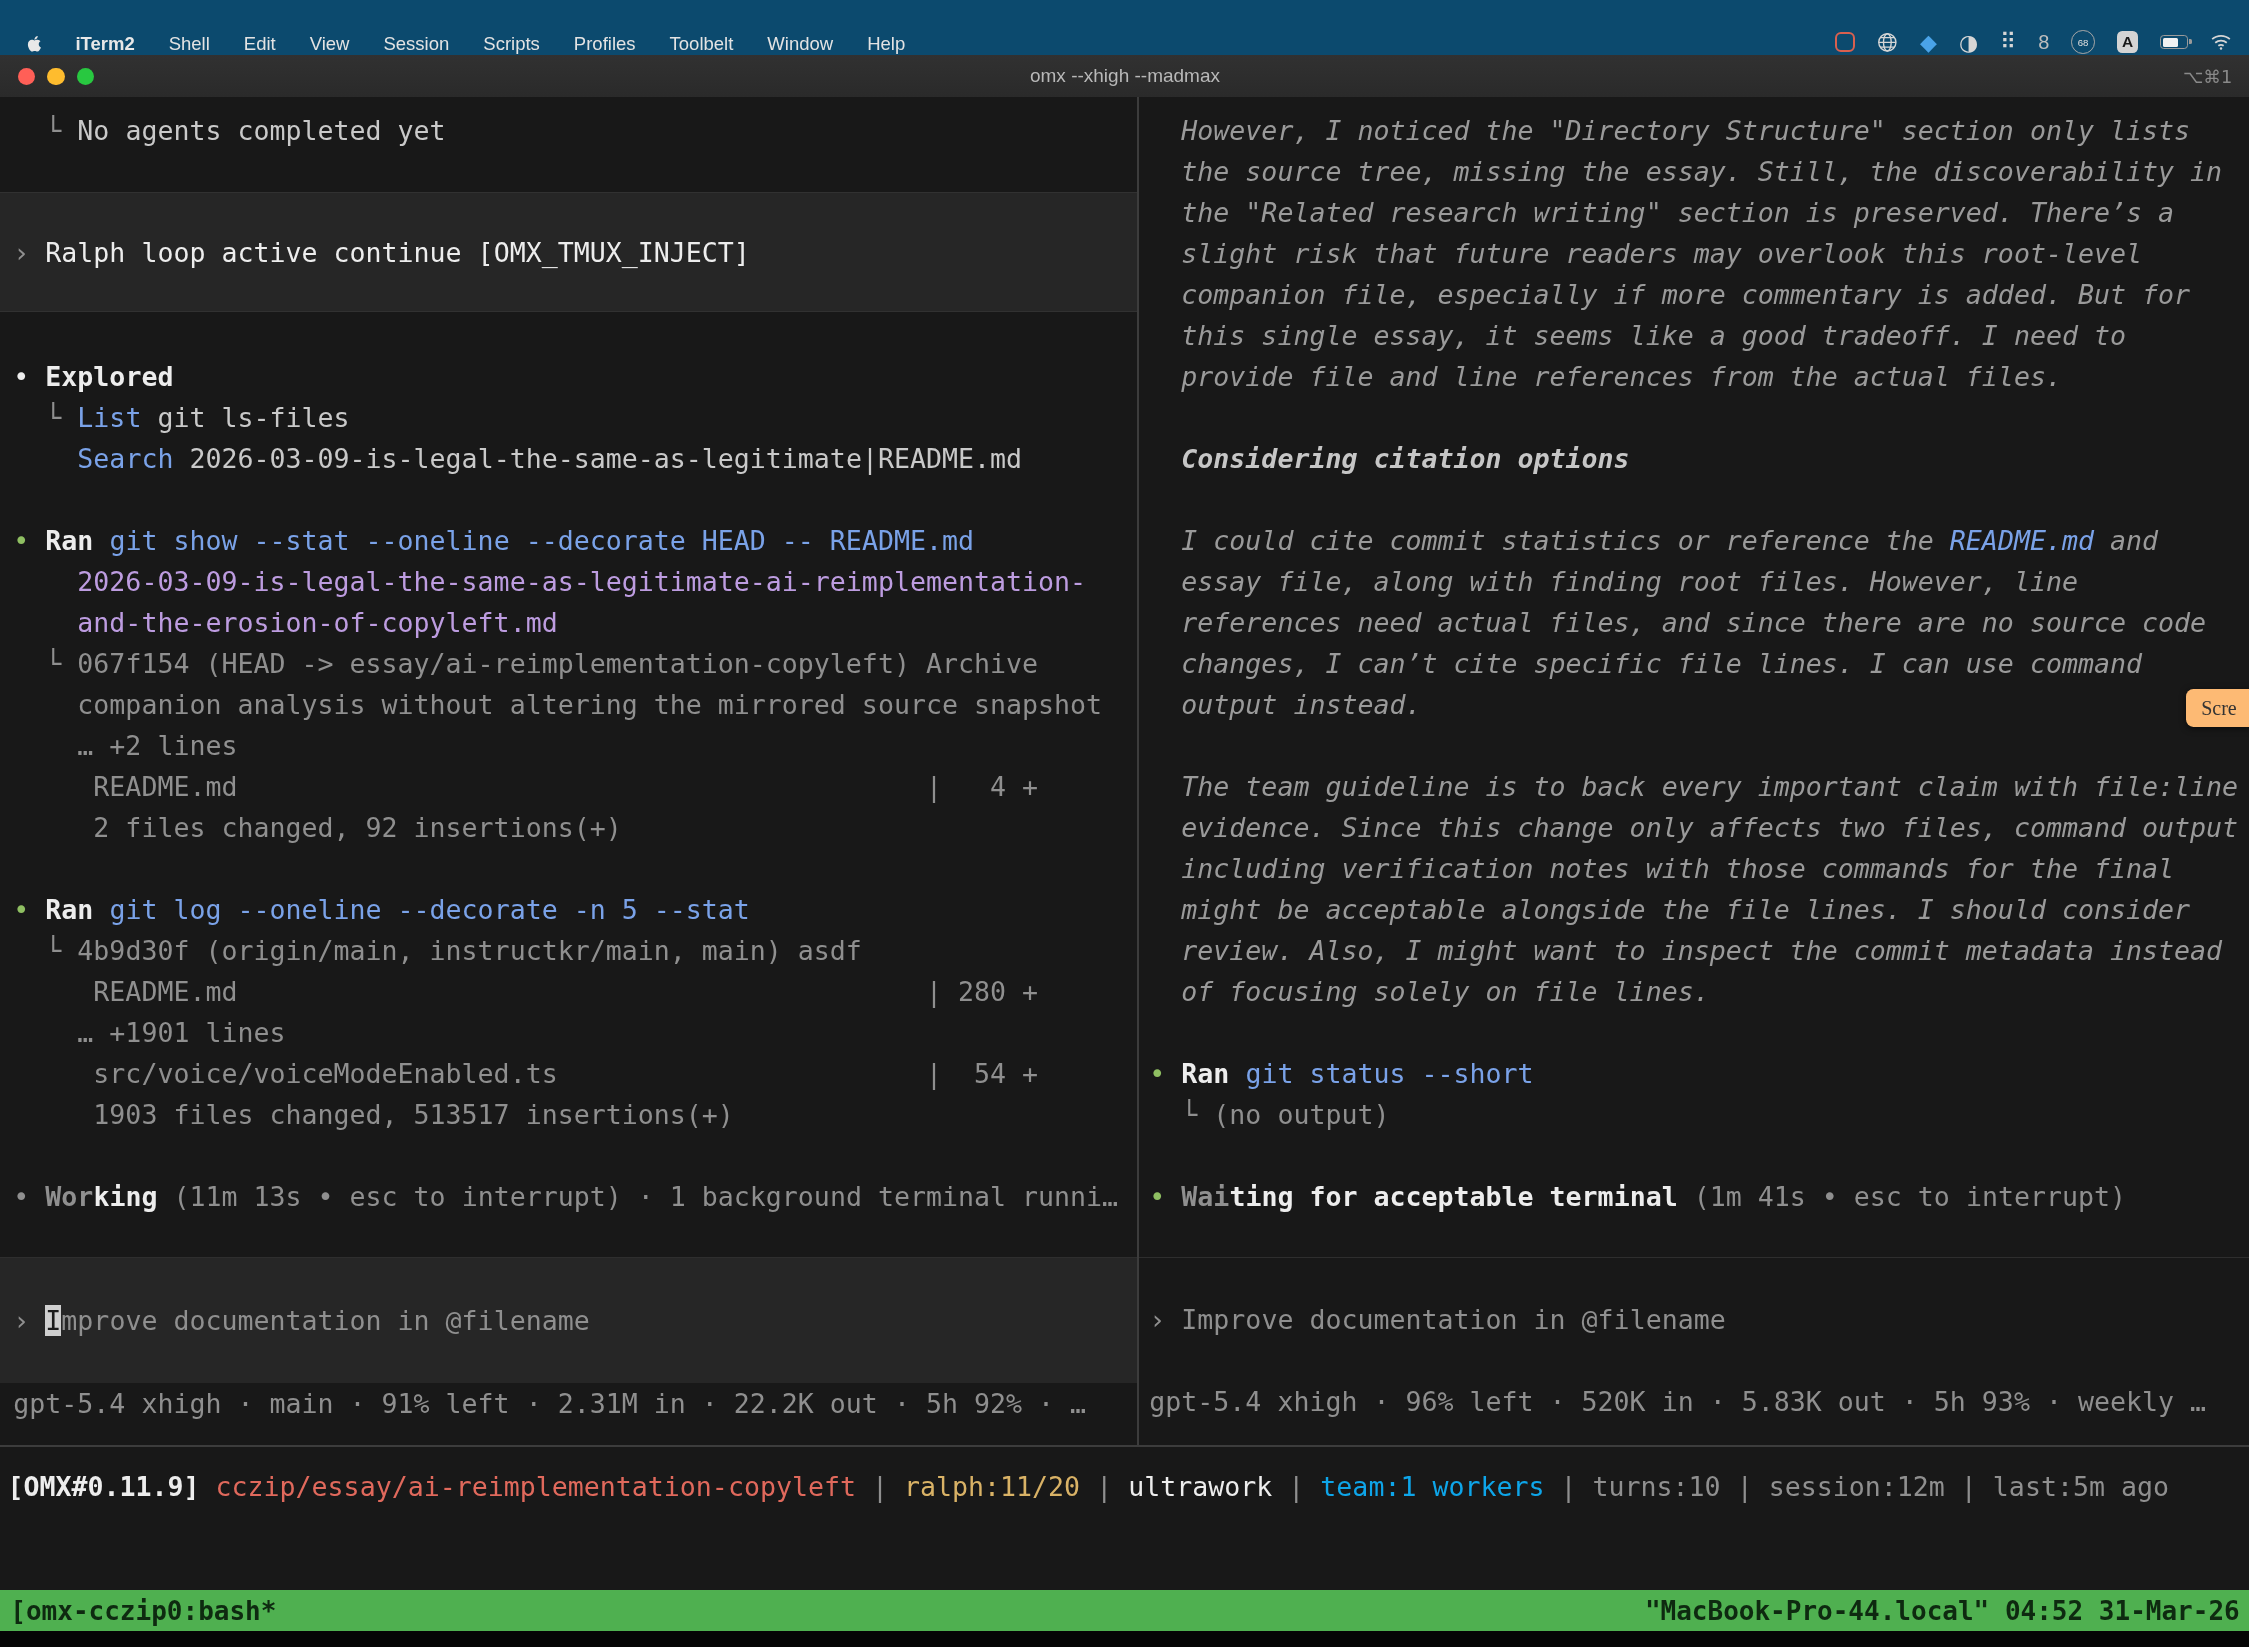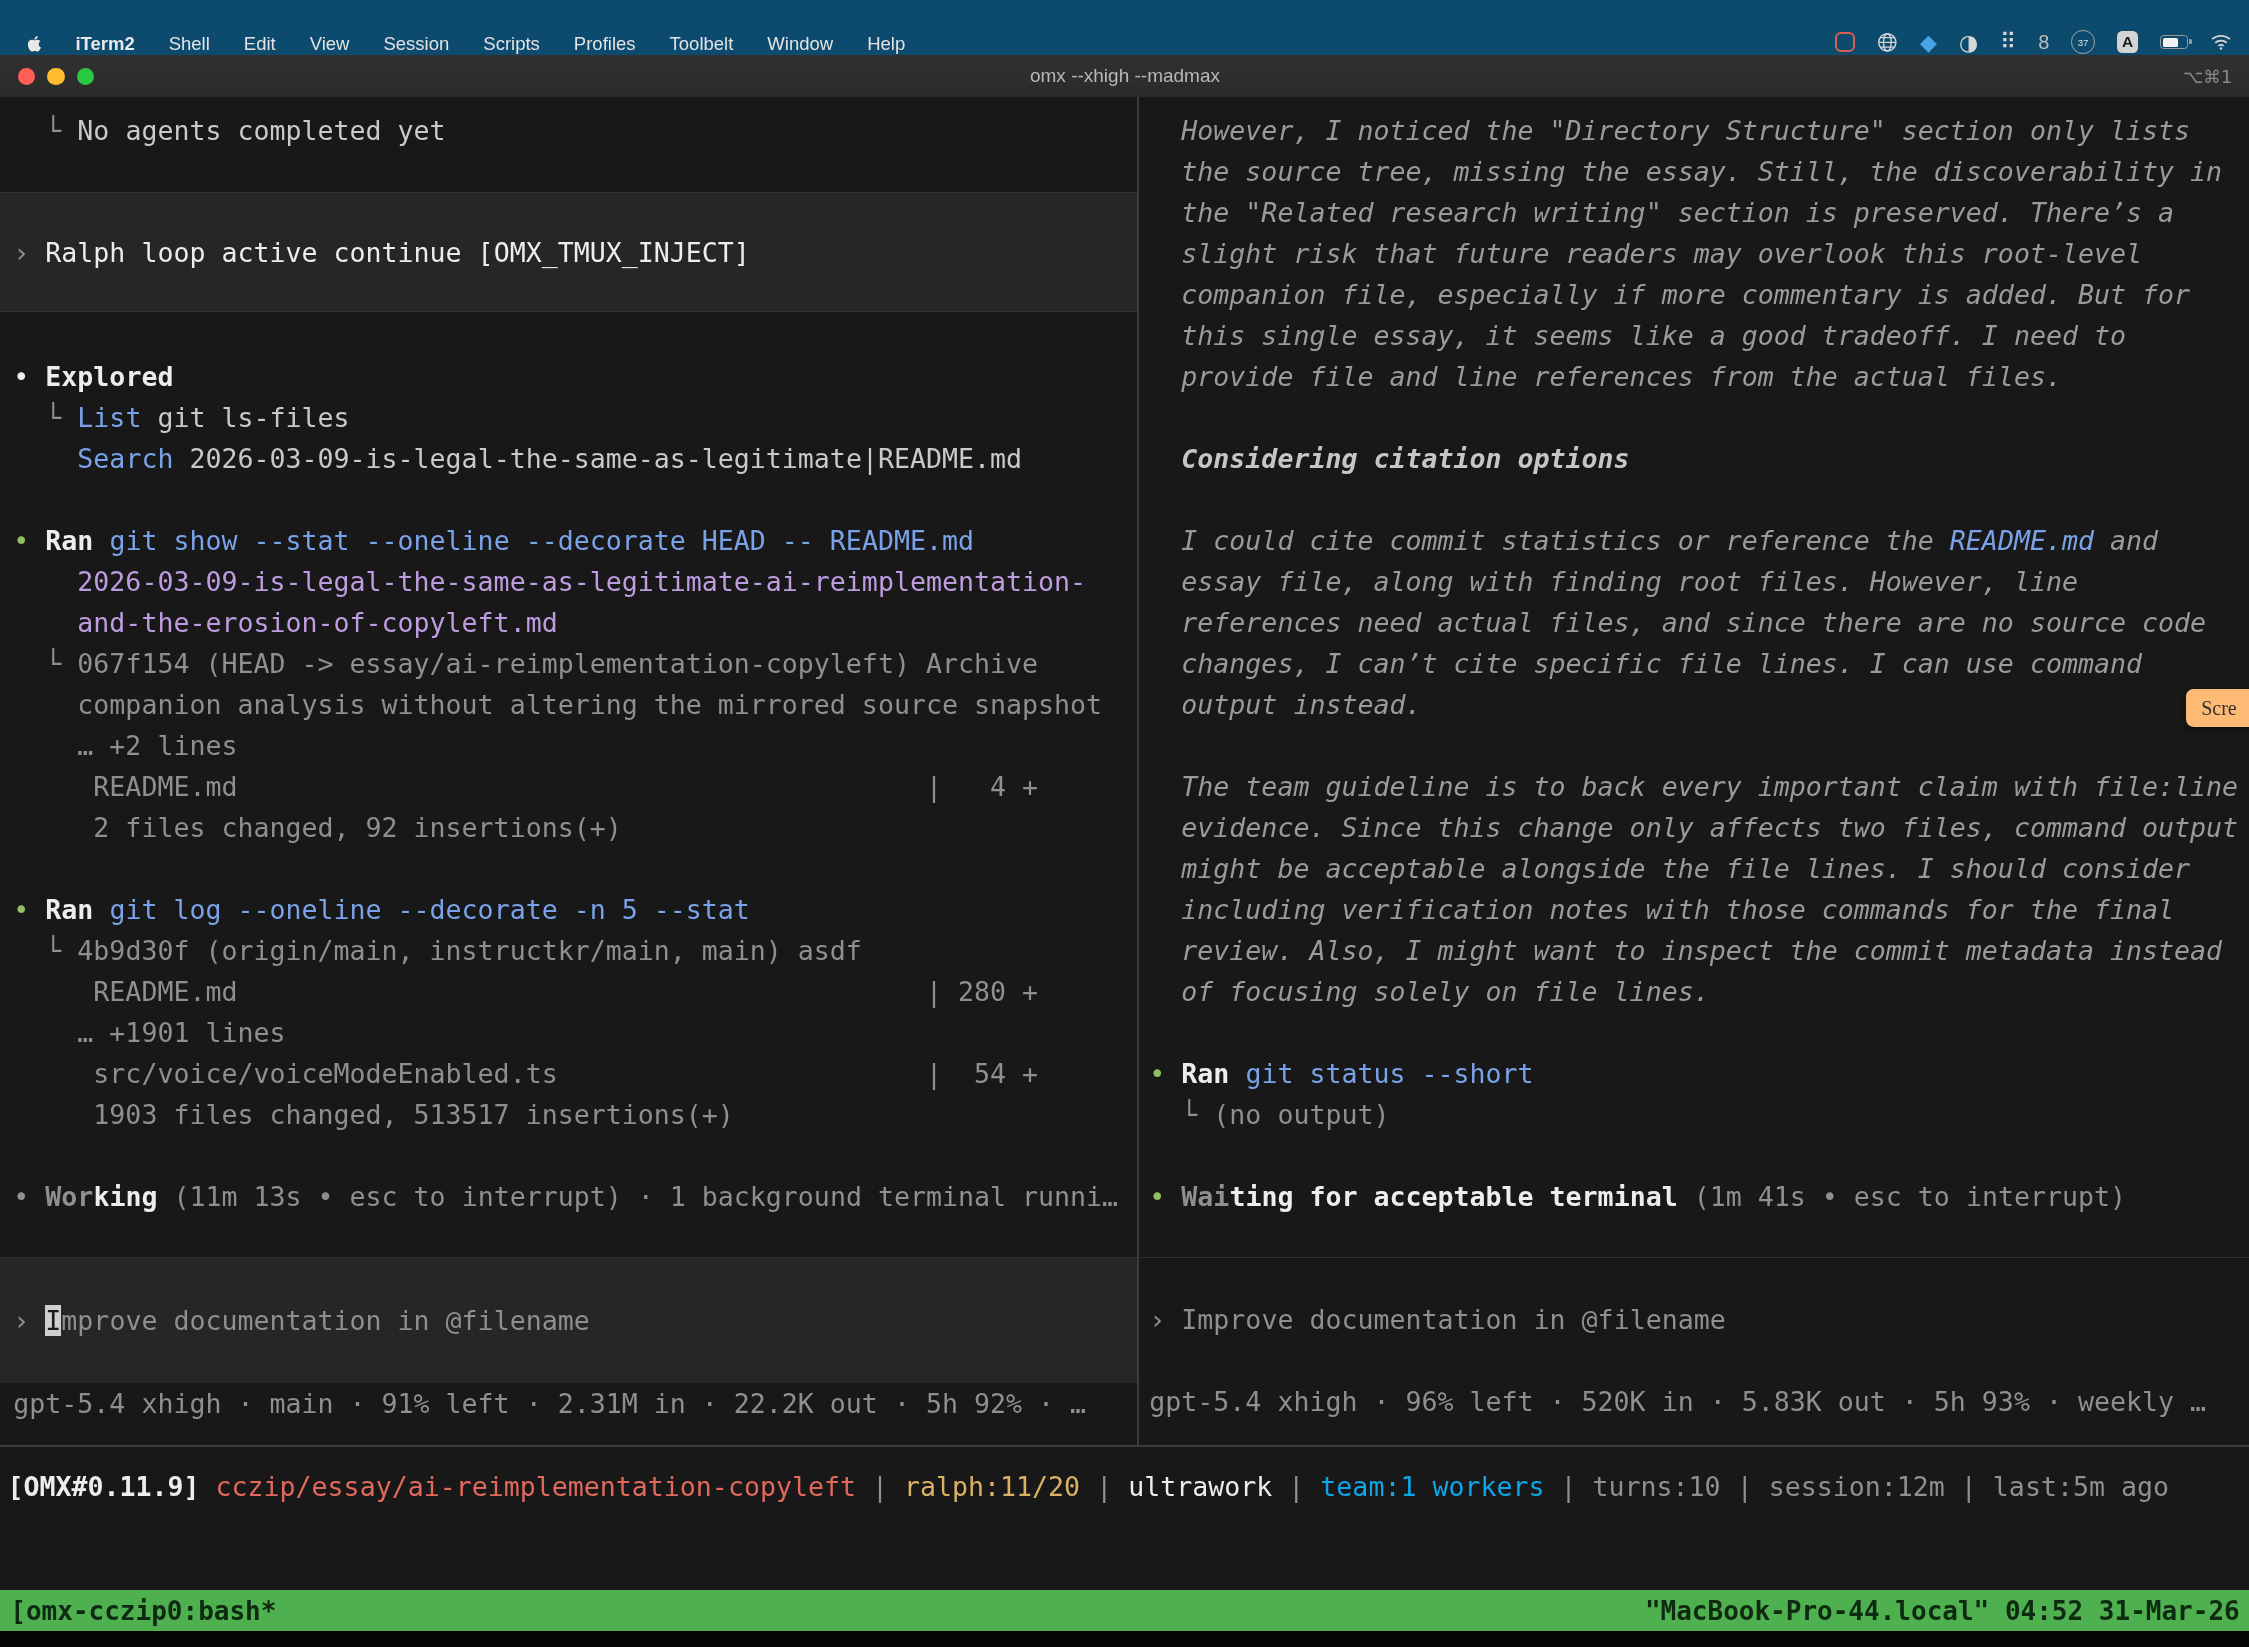--- a/index.html
+++ b/index.html
@@ -122,21 +122,21 @@
         <svg width="20.7" height="20.7" viewBox="0 0 24 24" fill="none" stroke="#d6d6d6" stroke-width="1.6">
             <circle cx="12" cy="12" r="10"></circle>
             <ellipse cx="12" cy="12" rx="4.5" ry="10"></ellipse>
             <path d="M2 12h20M3.5 6.5h17M3.5 17.5h17"></path>
           </svg>
       </span>
       <span class="ic ic-spark">◆</span>
       <span class="ic ic-circle">◑</span>
       <span class="ic ic-dots">⠿</span>
       <span class="ic ic-eight">8</span>
-      <span class="ic ic-gauge">37</span>
+      <span class="ic ic-gauge">68</span>
       <span class="ic ic-a">A</span>
       <span class="batt">
           <span class="batt-fill"></span>
         </span>
       <span class="ic">
         <svg width="22" height="17.7" viewBox="0 0 24 20" fill="none" stroke="#d6d6d6" stroke-width="2">
             <path d="M2 7a15 15 0 0 1 20 0"></path>
             <path d="M5.5 11a10 10 0 0 1 13 0"></path>
             <path d="M9 14.5a5 5 0 0 1 6 0"></path>
             <circle cx="12" cy="17.5" r="1.4" fill="#d6d6d6" stroke="none"></circle>
@@ -204,22 +204,22 @@
       <div class="tline"><span class="c-itw">  Considering citation options</span></div>
       <div class="tline"></div>
       <div class="tline"><span class="c-it">  I could cite commit statistics or reference the </span><span class="c-itblu">README.md</span><span class="c-it"> and</span></div>
       <div class="tline"><span class="c-it">  essay file, along with finding root files. However, line</span></div>
       <div class="tline"><span class="c-it">  references need actual files, and since there are no source code</span></div>
       <div class="tline"><span class="c-it">  changes, I can’t cite specific file lines. I can use command</span></div>
       <div class="tline"><span class="c-it">  output instead.</span></div>
       <div class="tline"></div>
       <div class="tline"><span class="c-it">  The team guideline is to back every important claim with file:line</span></div>
       <div class="tline"><span class="c-it">  evidence. Since this change only affects two files, command output</span></div>
+      <div class="tline"><span class="c-it">  including verification notes with those commands for the final</span></div>
       <div class="tline"><span class="c-it">  might be acceptable alongside the file lines. I should consider</span></div>
-      <div class="tline"><span class="c-it">  including verification notes with those commands for the final</span></div>
       <div class="tline"><span class="c-it">  review. Also, I might want to inspect the commit metadata instead</span></div>
       <div class="tline"><span class="c-it">  of focusing solely on file lines.</span></div>
       <div class="tline"></div>
       <div class="tline"><span class="c-grn">• </span><span class="c-whtb">Ran </span><span class="c-blu">git status --short</span></div>
       <div class="tline"><span class="c-dim">  └ </span><span class="c-dim">(no output)</span></div>
       <div class="tline"></div>
       <div class="tline"><span class="c-grn">• </span><span class="c-dimb">Wai</span><span class="c-whtb">ting for acceptable terminal</span><span class="c-dim"> (1m 41s • esc to interrupt)</span></div>
       <div class="tline"></div>
       <div class="tline"></div>
       <div class="tline"><span class="c-dim">› </span><span class="c-dim">Improve documentation in @filename</span></div>

